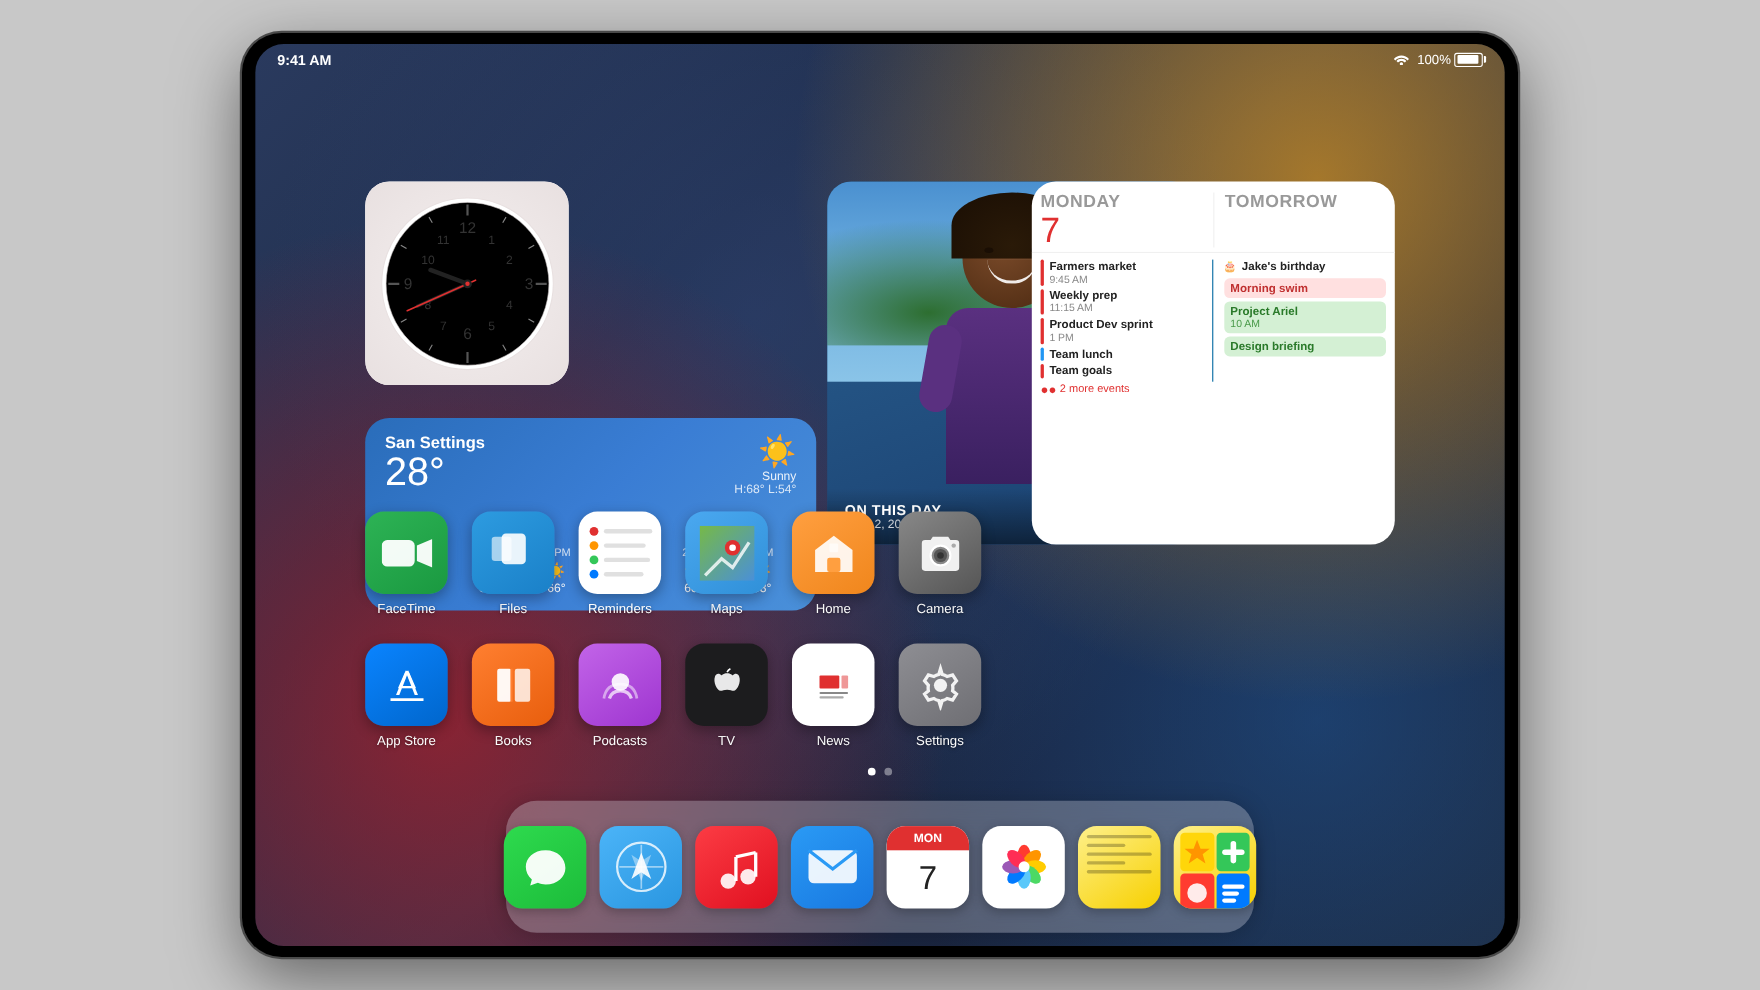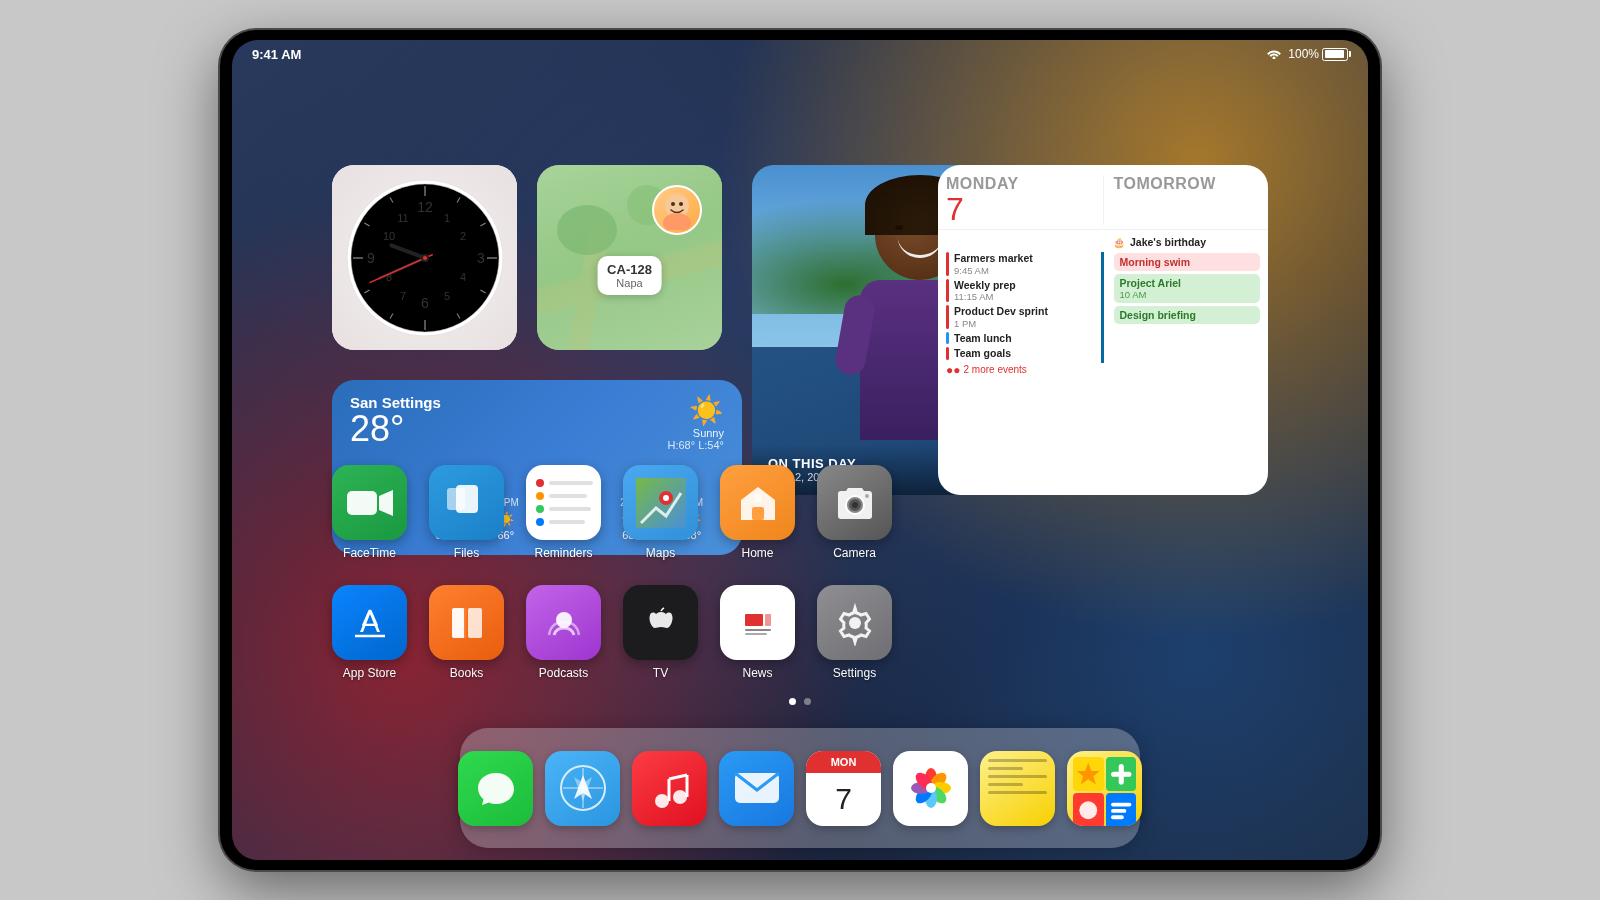--- a/index.html
+++ b/index.html
@@ -742,47 +742,20 @@
             <line x1="80" y1="80" x2="80" y2="30" stroke="#222" stroke-width="3" stroke-linecap="round" transform="rotate(246 80 80)"></line>
 
             <line x1="80" y1="88" x2="80" y2="20" stroke="#e03030" stroke-width="1.5" stroke-linecap="round" transform="rotate(246 80 80)"></line>
 
             <circle cx="80" cy="80" r="4" fill="#222"></circle>
             <circle cx="80" cy="80" r="2" fill="#e03030"></circle>
           </svg>
         </div>
       </div>
 
-      <div class="maps-widget">
-        <div class="maps-bg">
-
-          <div style="position:absolute;bottom:60px;left:-30px;right:-30px;height:25px;background:#e8d090;transform:rotate(-15deg);"></div>
-          <div style="position:absolute;top:60px;left:40px;width:20px;height:150px;background:#e8d090;transform:rotate(10deg);"></div>
-
-          <div style="position:absolute;top:0;left:0;right:0;bottom:0;background:linear-gradient(160deg,#a8d498,#90c480,#a0cc90);opacity:0.8;"></div>
-          <div style="position:absolute;top:40px;left:20px;width:60px;height:50px;background:#7ab870;border-radius:50%;opacity:0.7;"></div>
-          <div style="position:absolute;top:20px;left:90px;width:40px;height:40px;background:#88c278;border-radius:50%;opacity:0.7;"></div>
-
-          <div class="maps-label" style="position:absolute;bottom:55px;left:50%;transform:translateX(-50%);">
-            <div class="maps-label-title">CA-128</div>
-            <div class="maps-label-sub">Napa</div>
-          </div>
-
-          <div class="maps-avatar">
-
-            <svg width="40" height="40" viewBox="0 0 40 40">
-              <circle cx="20" cy="16" r="12" fill="#f7c89a"></circle>
-              <circle cx="16" cy="14" r="2" fill="#4a3020"></circle>
-              <circle cx="24" cy="14" r="2" fill="#4a3020"></circle>
-              <path d="M14 20 Q20 25 26 20" stroke="#4a3020" stroke-width="1.5" fill="none" stroke-linecap="round"></path>
-              <ellipse cx="20" cy="33" rx="14" ry="10" fill="#ff9966"></ellipse>
-            </svg>
-          </div>
-        </div>
-      </div>
 
       <div class="photo-widget">
         <div class="photo-scene">
           <div class="photo-sky"></div>
           <div class="photo-foliage"></div>
 
           <div style="position:absolute;bottom:55px;left:50%;transform:translateX(-50%);">
 
             <div style="width:90px;height:90px;border-radius:50%;background:radial-gradient(circle at 40% 35%, #7B4B2A, #4a2810);margin:0 auto;position:relative;">
 
@@ -813,21 +786,21 @@
             <div class="cal-month-label">MONDAY</div>
             <div class="cal-number-red">7</div>
           </div>
           <div class="cal-col-tomorrow">
             <div class="cal-month-label">TOMORROW</div>
           </div>
         </div>
 
         <div style="display:flex;padding:0 8px;gap:8px;">
 
-          <div style="flex:1;padding-right:8px;border-right:3px solid #0369a1;margin-top:16px;">
+          <div style="flex:1;padding-right:8px;border-right:1px solid #0369a1;">
 
             <div class="cal-event-strip">
               <div class="cal-strip-bar cal-strip-bar-red"></div>
               <div class="cal-strip-text">
                 <div class="cal-strip-name">Farmers market</div>
                 <div class="cal-strip-time">9:45 AM</div>
               </div>
             </div>
 
             <div class="cal-event-strip">

